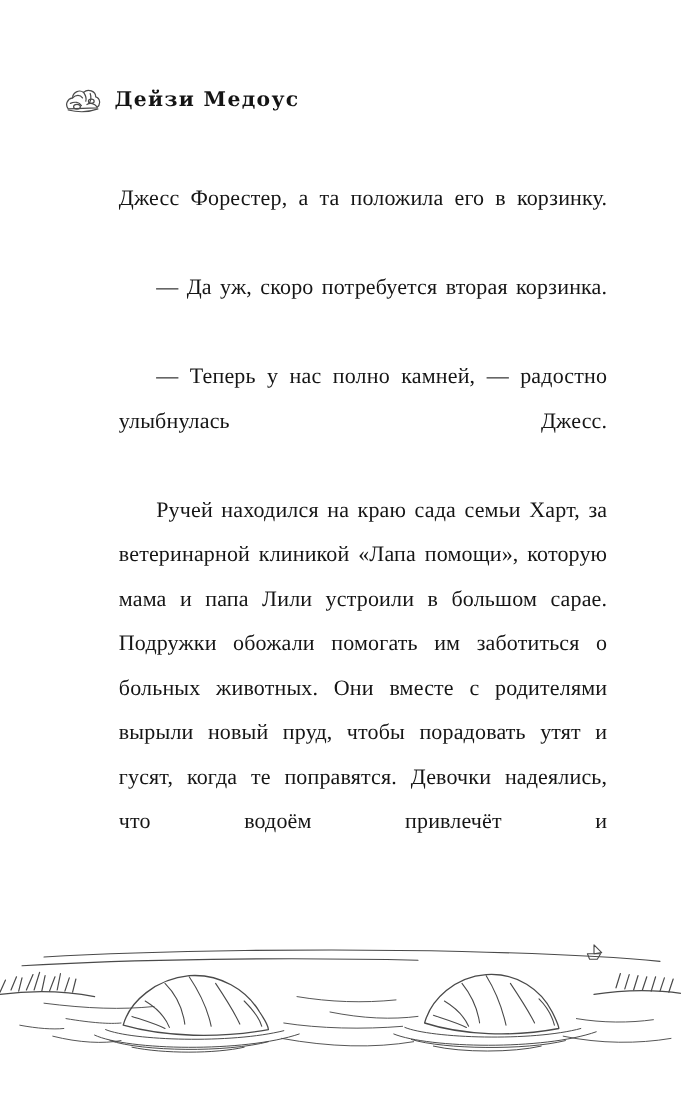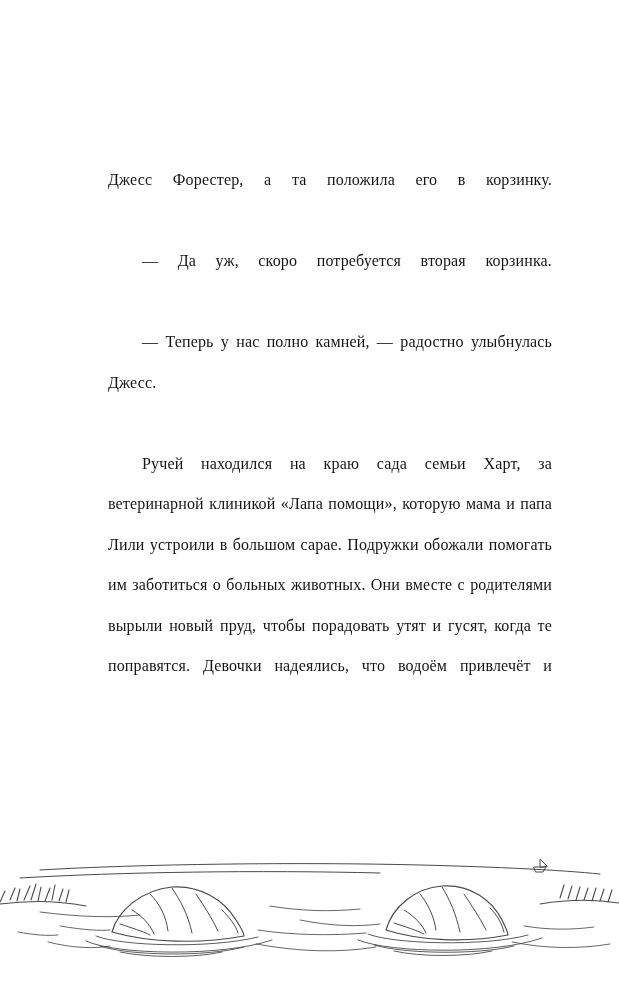--- a/index.html
+++ b/index.html
@@ -51,21 +51,21 @@
 
   
   .textblock {
     position: absolute;
     top: 160px;
     left: 108px;
     width: 444px;
   }
   .para {
     margin: 0;
-    font-size: 16px;
+    font-size: 20px;
     line-height: 40.5px;
     text-align: justify;
     text-justify: inter-word;
     letter-spacing: 0.15px;
     word-spacing: 0.5px;
     color: #151515;
   }
   .para.indent {
     text-indent: 34px;
   }
@@ -87,20 +87,38 @@
     bottom: 36px;
     width: 619px;
     height: 130px;
   }
 </style>
 </head>
 <body>
 
 <div class="page">
 
+  <div class="running-head">
+    <span class="head-ornament">
+      <svg viewBox="0 0 38 34" width="38" height="34" aria-hidden="true">
+        <g fill="none" stroke="#2b2b2b" stroke-width="1.1" stroke-linecap="round" stroke-linejoin="round">
+          <path d="M6 26 C3 22, 5 17, 10 16 C10 11, 16 8, 20 11 C24 7, 31 10, 31 15 C35 16, 36 22, 32 25 Z"></path>
+          <path d="M10 16 C13 13, 17 13, 19 16"></path>
+          <path d="M20 11 C22 14, 23 16, 22 19"></path>
+          <path d="M26 12 C27 15, 27 18, 25 21"></path>
+          <path d="M8 21 C12 19, 16 20, 18 23"></path>
+          <path d="M23 22 C26 20, 30 21, 32 24"></path>
+          <path d="M6 27 C14 29, 25 29, 33 26"></path>
+          <ellipse cx="14" cy="24" rx="3.1" ry="2.2"></ellipse>
+          <ellipse cx="27" cy="19" rx="2.6" ry="1.9"></ellipse>
+        </g>
+      </svg>
+    </span>
+    <span class="head-author">Дейзи  Медоус</span>
+  </div>
 
   <div class="textblock">
     <p class="para">Джесс Форестер, а та положила его в корзинку.</p>
     <p class="para indent">— Да уж, скоро потребуется вторая корзинка.</p>
     <p class="para indent">— Теперь у нас полно камней, — радостно улыбнулась Джесс.</p>
     <p class="para indent">Ручей находился на краю сада семьи Харт, за ветеринарной клиникой «Лапа помощи», которую мама и папа Лили устроили в большом сарае. Подружки обожали помогать им заботиться о больных животных. Они вместе с родителями вырыли новый пруд, чтобы порадовать утят и гусят, когда те поправятся. Девочки надеялись, что водоём привлечёт и</p>
   </div>
 
   <div class="illustration">
     <svg viewBox="0 0 619 130" width="619" height="130" aria-hidden="true">

